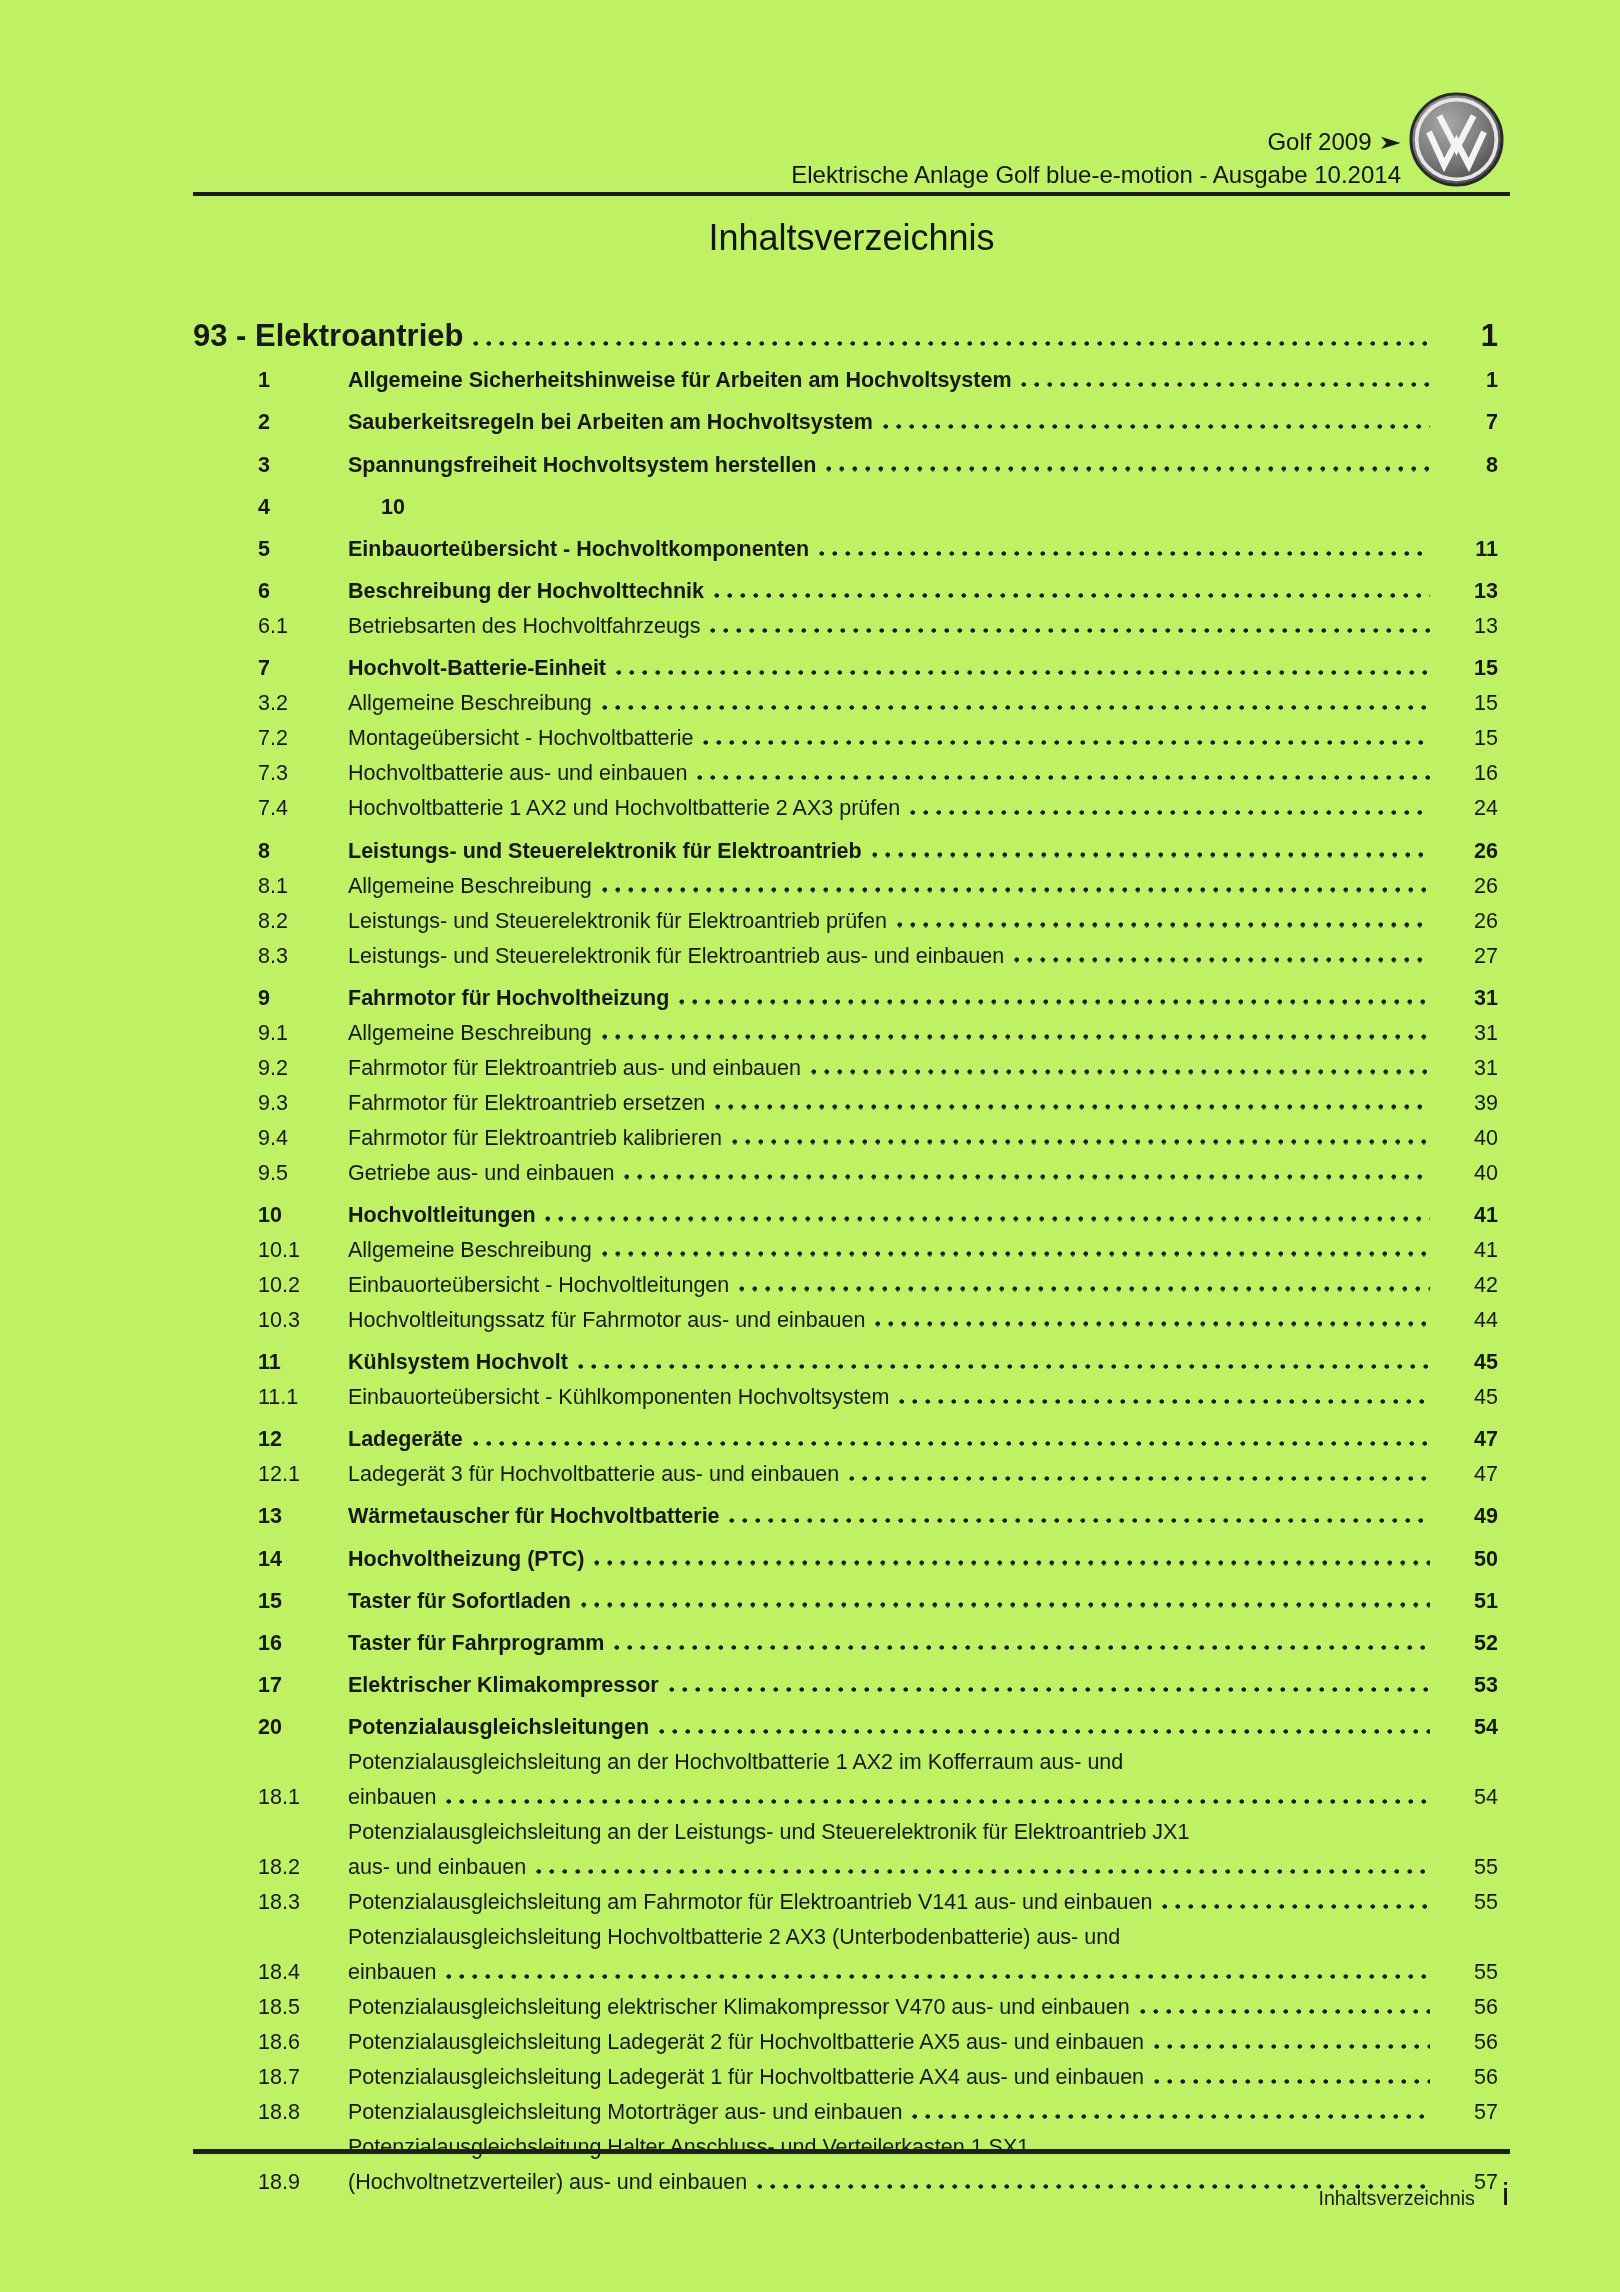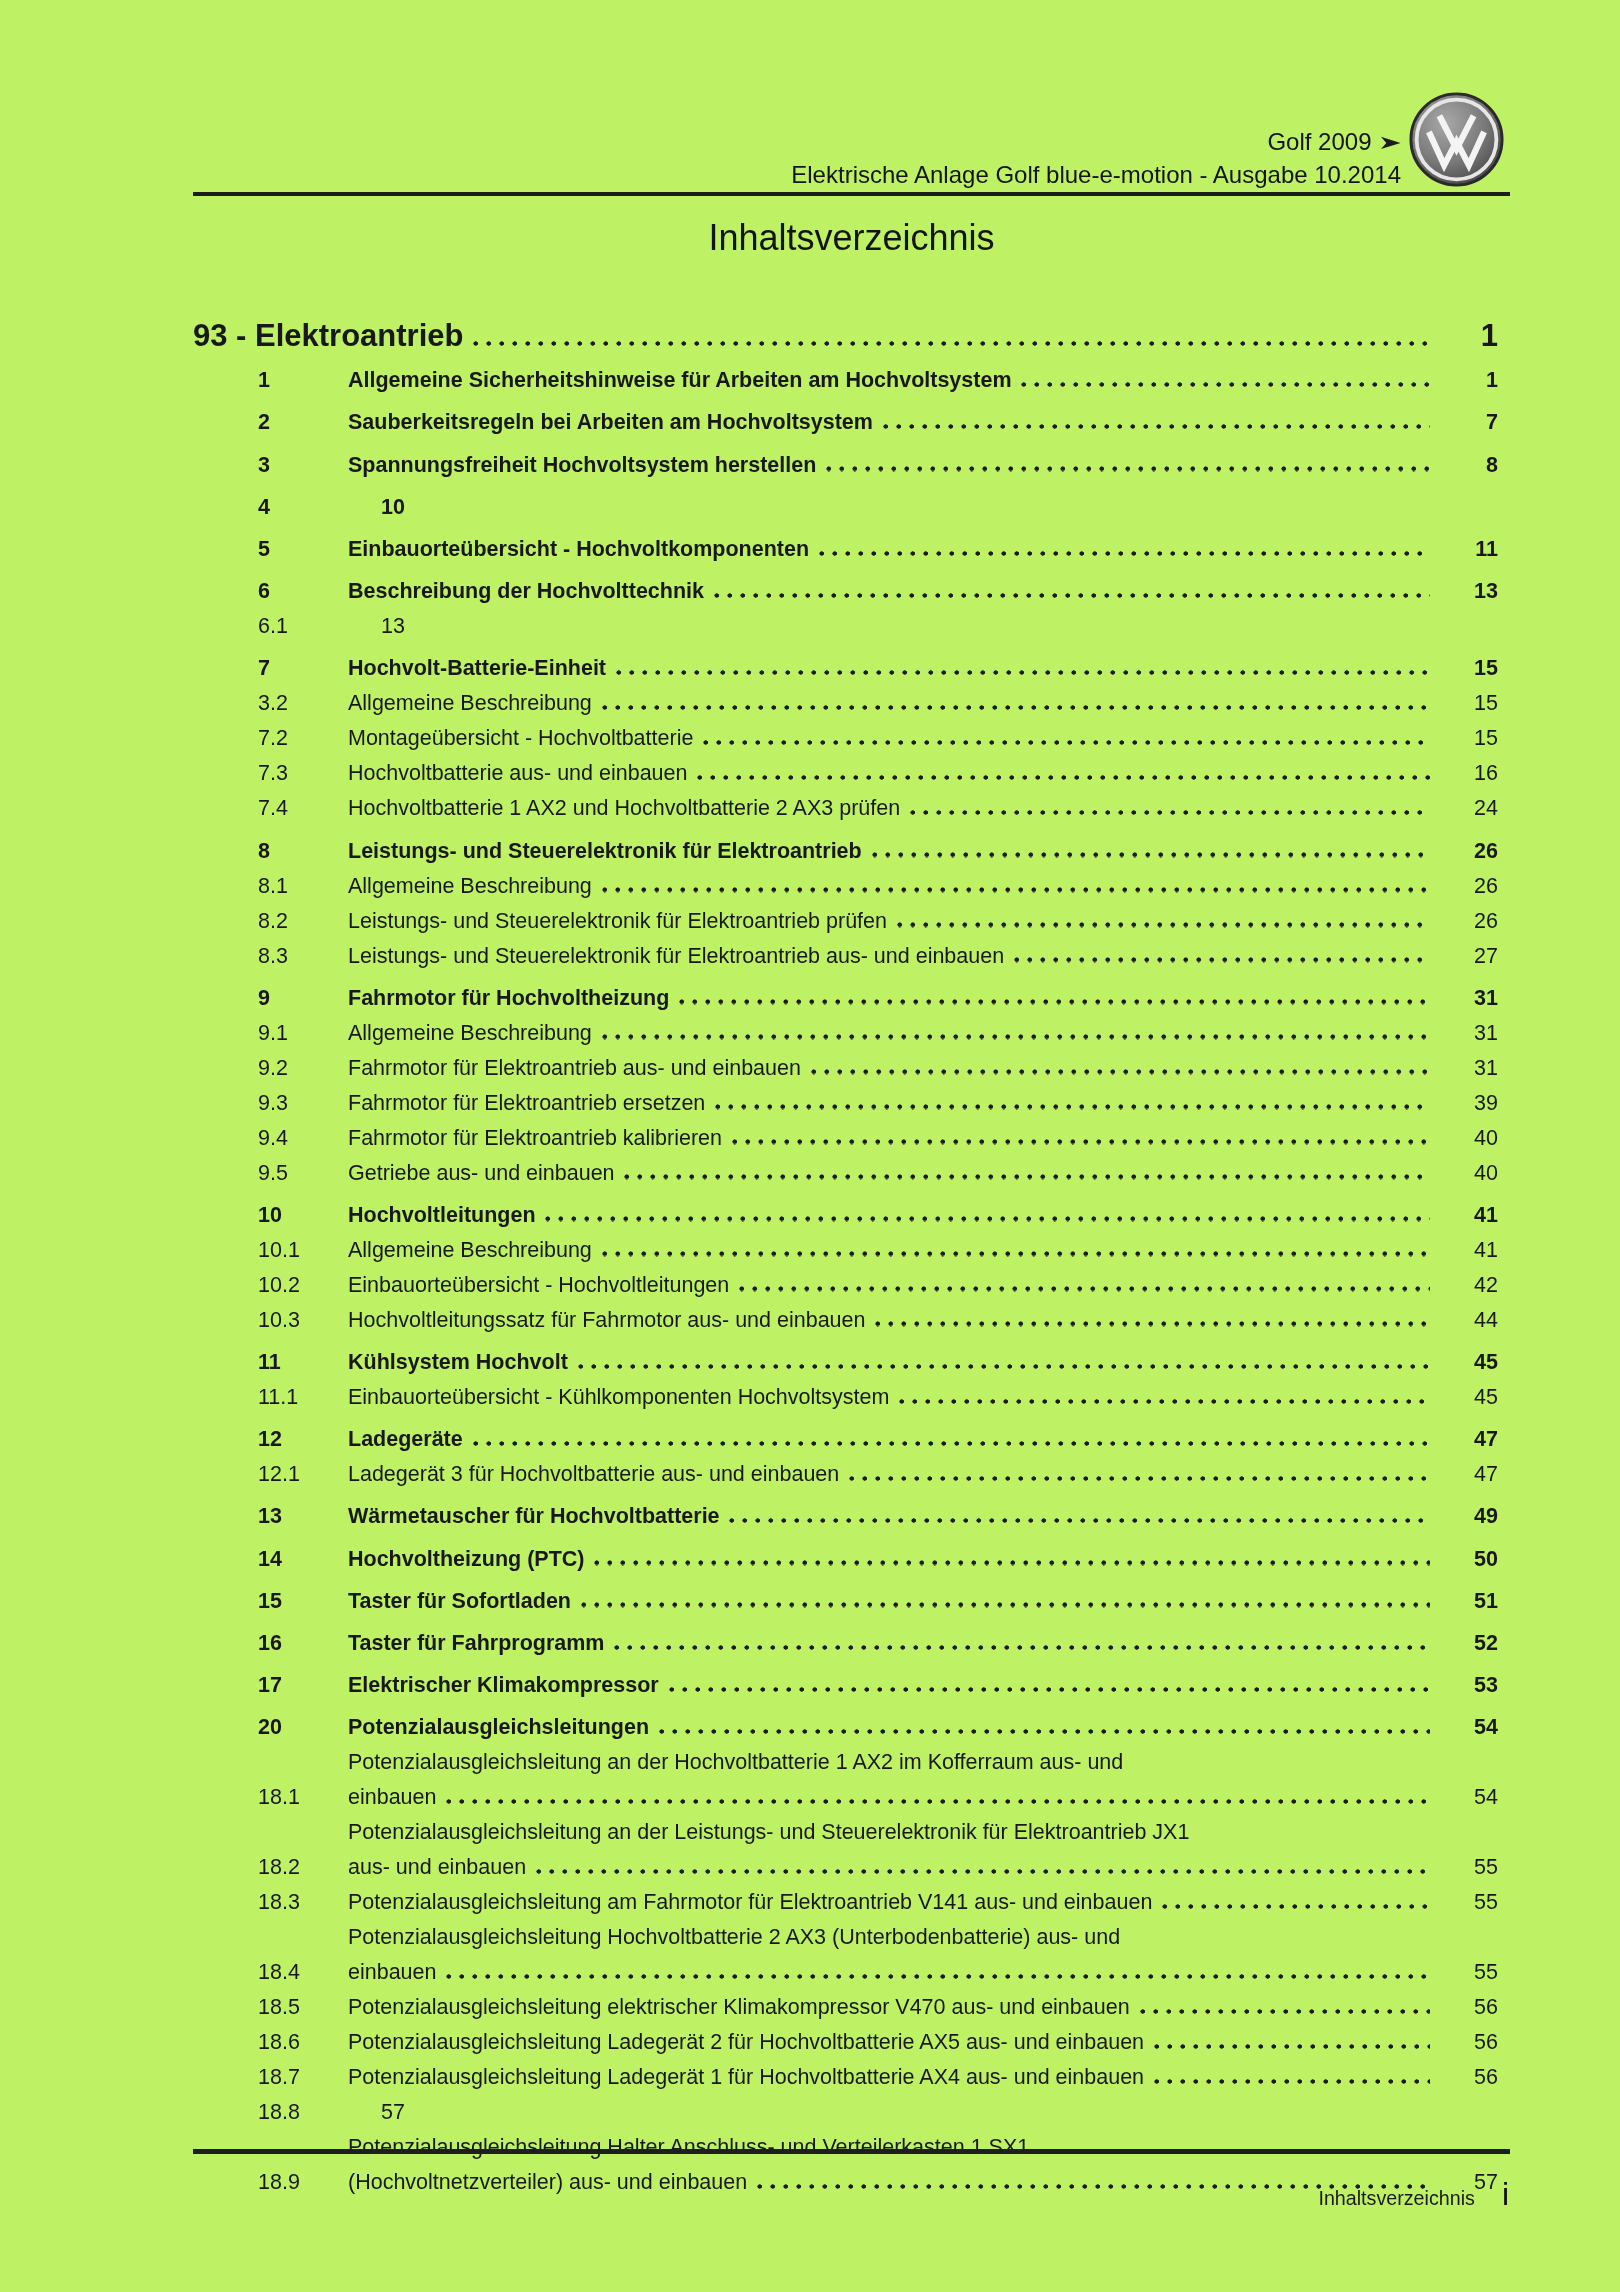--- a/index.html
+++ b/index.html
@@ -143,20 +143,26 @@
         <div class="body">
           <div class="tailrow">
             <span class="tail">Beschreibung der Hochvolttechnik</span>
             <span class="leader"></span>
           </div>
         </div>
         <span class="page-no">13</span>
       </div>
       <div class="row">
         <span class="num">6.1</span>
+        <div class="body">
+          <div class="tailrow">
+            <span class="tail">Betriebsarten des Hochvoltfahrzeugs</span>
+            <span class="leader"></span>
+          </div>
+        </div>
         <span class="page-no">13</span>
       </div>
       <div class="row section">
         <span class="num">7</span>
         <div class="body">
           <div class="tailrow">
             <span class="tail">Hochvolt-Batterie-Einheit</span>
             <span class="leader"></span>
           </div>
         </div>
@@ -510,20 +516,26 @@
         <div class="body">
           <div class="tailrow">
             <span class="tail">Potenzialausgleichsleitung Ladegerät 1 für Hochvoltbatterie AX4 aus- und einbauen</span>
             <span class="leader"></span>
           </div>
         </div>
         <span class="page-no">56</span>
       </div>
       <div class="row">
         <span class="num">18.8</span>
+        <div class="body">
+          <div class="tailrow">
+            <span class="tail">Potenzialausgleichsleitung Motorträger aus- und einbauen</span>
+            <span class="leader"></span>
+          </div>
+        </div>
         <span class="page-no">57</span>
       </div>
       <div class="row">
         <span class="num">18.9</span>
         <div class="body">
           <div class="pre-line">Potenzialausgleichsleitung Halter Anschluss- und Verteilerkasten 1 SX1</div>
           <div class="tailrow">
             <span class="tail">(Hochvoltnetzverteiler) aus- und einbauen</span>
             <span class="leader"></span>
           </div>

